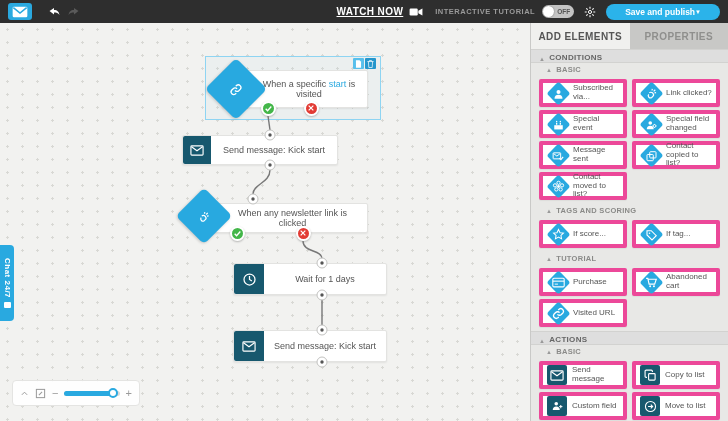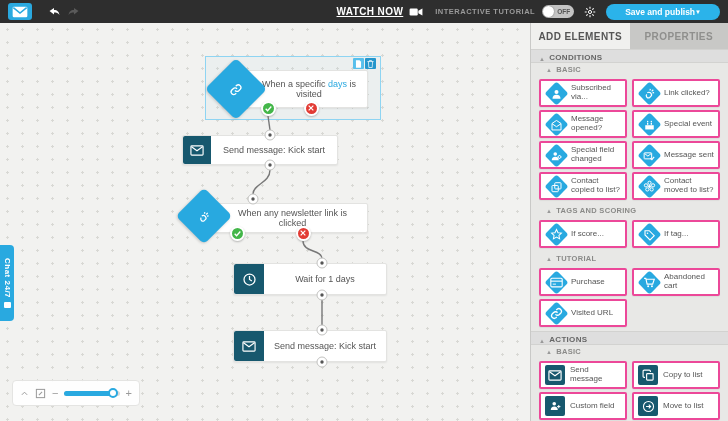--- a/index.html
+++ b/index.html
@@ -81,21 +81,21 @@
   .side-tab.active { background:#f0f0ee; color:#555; }
   .side-tab.inactive { background:#c8c8c6; color:#8f8f8d; }
   .side-content { flex:1; overflow:hidden; }
   .sec-header { height:14px; background:#dedede; border-top:1px solid #d2d2d0; border-bottom:1px solid #d2d2d0;
                 display:flex; align-items:flex-end; padding-left:8px; gap:4px; font-size:8px; font-weight:bold;
                 color:#666; letter-spacing:.3px; cursor:pointer; }
   .grp-header { height:13px; display:flex; align-items:center; padding-left:15px; gap:4px;
                 font-size:7.5px; font-weight:bold; color:#8a8a88; letter-spacing:.3px; cursor:pointer; }
   .tri { font-size:6px; color:#999; }
   .grid { display:grid; grid-template-columns:1fr 1fr; gap:3px 5px; padding:3px 8px 4px 8px; }
-  .elem { background:#fff; border:2px solid #ec4899; border-radius:2px; height:28px; display:flex;
+  .elem { background:#fff; border:4px solid #ec4899; border-radius:2px; height:28px; display:flex;
           align-items:center; cursor:grab; box-shadow:0 1px 1px rgba(0,0,0,.05); }
   .elem .elabel { font-size:8px; color:#555; line-height:1.1; padding-right:2px; }
   .elem .dwrap { width:30px; flex:0 0 30px; display:flex; align-items:center; justify-content:center; }
   .elem .d { width:17px; height:17px; background:#28a9e0; border-radius:3px; transform:rotate(45deg);
              display:flex; align-items:center; justify-content:center; }
   .elem .d > span { transform:rotate(-45deg); display:flex; }
   .elem .sq { width:20px; height:20px; background:#17586e; border-radius:2px; display:flex;
               align-items:center; justify-content:center; margin:0 5px 0 4px; flex:0 0 auto; }
   svg { display:block; }
 </style>
@@ -187,21 +187,21 @@
           </div>
           <div class="mini-btn b2">
             <span>
               <svg width="7" height="8" viewBox="0 0 20 22">
                 <path d="M1 4h18M7 4V1h6v3M4 4l1.2 17h9.6L16 4" fill="none" stroke="#fff" stroke-width="2"></path>
               </svg>
             </span>
           </div>
         </div>
         <div class="node-card" style="left: 222px; top: 47px; width: 146px; height: 38px;">
-          <span class="label" style="padding-left:34px"><span>When a specific </span><a>days</a><span> is visited</span></span>
+          <span class="label" style="padding-left:34px"><span>When a specific </span><a>start</a><span> is visited</span></span>
         </div>
         <div class="diamond" style="left: 214px; top: 44px; width: 44px; height: 44px;">
           <span>
             <svg width="13" height="13" viewBox="0 0 24 24">
               <g fill="none" stroke="#fff" stroke-width="2.4">
                 <path d="M10 13.5a5 5 0 007.2.4l2.9-2.9a5 5 0 00-7-7l-1.6 1.6"></path>
                 <path d="M14 10.5a5 5 0 00-7.2-.4l-2.9 2.9a5 5 0 007 7l1.6-1.6"></path>
               </g>
             </svg>
           </span>
@@ -347,35 +347,20 @@
                 </span>
               </span>
             </span>
             <span class="elabel">Link clicked?</span>
           </div>
           <div class="elem">
             <span class="dwrap">
               <span class="d">
                 <span>
                   <svg width="12" height="12" viewBox="0 0 24 24">
-                    <g fill="none" stroke="#fff" stroke-width="2">
-                      <path d="M12 2.5L3 8.5v13h18v-13z"></path>
-                      <path d="M3 9l9 6 9-6"></path>
-                    </g>
-                  </svg>
-                </span>
-              </span>
-            </span>
-            <span class="elabel">Message opened?</span>
-          </div>
-          <div class="elem">
-            <span class="dwrap">
-              <span class="d">
-                <span>
-                  <svg width="12" height="12" viewBox="0 0 24 24">
                     <rect x="3.5" y="12" width="17" height="8.5" fill="#fff"></rect>
                     <rect x="7" y="7" width="2.6" height="4" fill="#fff"></rect>
                     <rect x="14.4" y="7" width="2.6" height="4" fill="#fff"></rect>
                     <circle cx="8.3" cy="4.6" r="1.4" fill="#fff"></circle>
                     <circle cx="15.7" cy="4.6" r="1.4" fill="#fff"></circle>
                   </svg>
                 </span>
               </span>
             </span>
             <span class="elabel">Special event</span>

